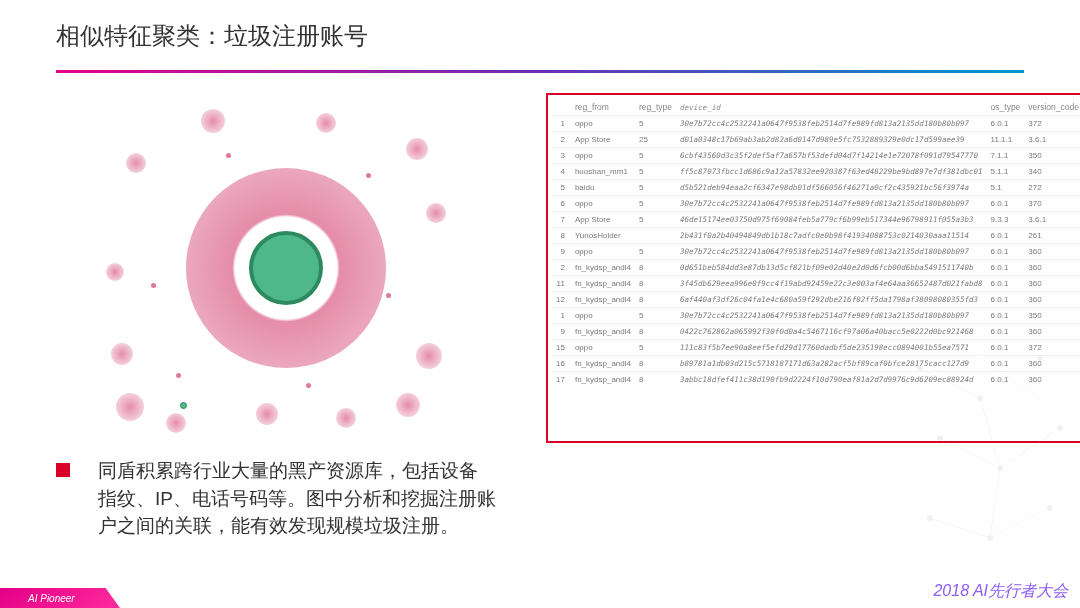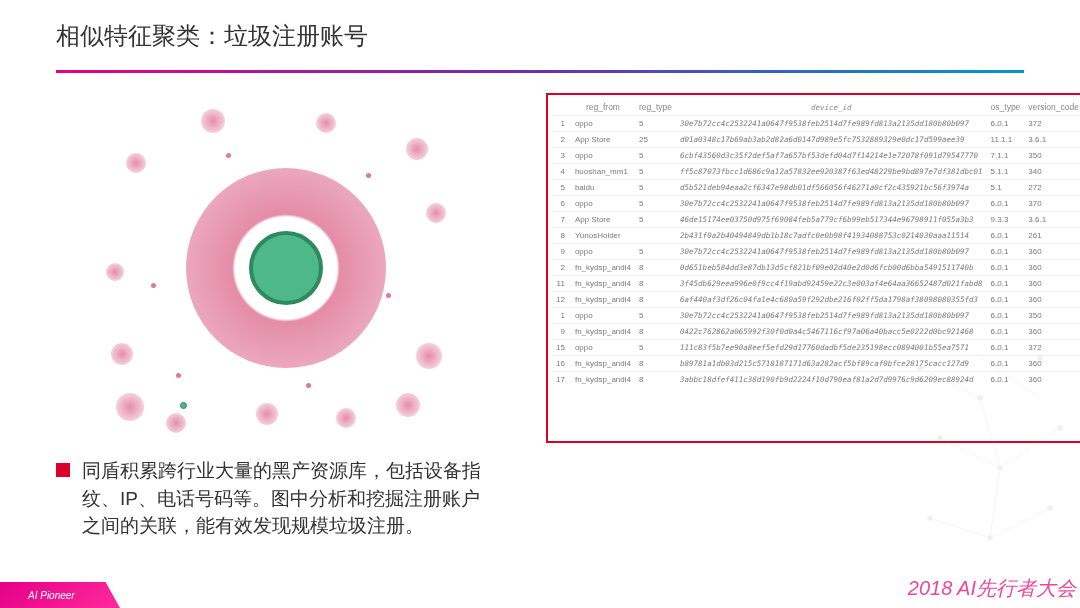--- a/index.html
+++ b/index.html
@@ -79,21 +79,21 @@
       border: 2px solid #d9002a;
       padding: 4px;
       font-size: 8px;
       color: #7a7a7a;
     }
     .data-table {
       width: 100%;
       border-collapse: collapse;
     }
     .data-table th {
-      text-align: center;
+      text-align: left;
       color: #888;
       font-weight: 400;
       padding: 3px 4px;
       font-size: 8.5px;
     }
     .data-table td {
       padding: 3px 4px;
       border-top: 1px solid #f2f2f2;
       color: #7a7a7a;
       font-size: 8px;
@@ -106,21 +106,21 @@
     .data-table .device-id { width: 230px; font-family: monospace; font-size: 7.5px; font-style: italic; }
     .data-table .os-type { width: 42px; }
     .data-table .vcode { width: 45px; }
     .bottom-text {
       display: flex;
       padding: 14px 56px 0 56px;
       gap: 100px;
     }
     .bullet-block {
       display: flex;
-      gap: 12px;
+      gap: 28px;
       align-items: flex-start;
     }
     .bullet-square {
       flex: 0 0 14px;
       width: 14px;
       height: 14px;
       background: #d9002a;
       margin-top: 6px;
     }
     .bullet-text {
@@ -129,39 +129,39 @@
       line-height: 1.45;
       font-weight: 400;
     }
     .left-bullet { flex: 0 0 440px; }
     .right-bullet { flex: 0 0 360px; margin-left: 48px; }
     .footer-left {
       position: absolute;
       bottom: 0;
       left: 0;
       width: 120px;
-      height: 26px;
+      height: 20px;
       background: linear-gradient(135deg, #e40087 0%, #ff2a9d 100%);
       clip-path: polygon(0 0, 88% 0, 100% 100%, 0 100%);
       display: flex;
       align-items: center;
       padding-left: 28px;
     }
     .footer-left-text {
       color: #fff;
       font-size: 10px;
       font-style: italic;
     }
     .footer-right {
       position: absolute;
       bottom: 6px;
-      right: 4px;
-      font-size: 20px;
+      right: 12px;
+      font-size: 16px;
       font-style: italic;
-      color: #ec4899;
+      color: #8b5cf6;
     }
     .bg-network {
       position: absolute;
       right: 0;
       bottom: 30px;
       width: 180px;
       height: 240px;
       opacity: 0.15;
       pointer-events: none;
     }

